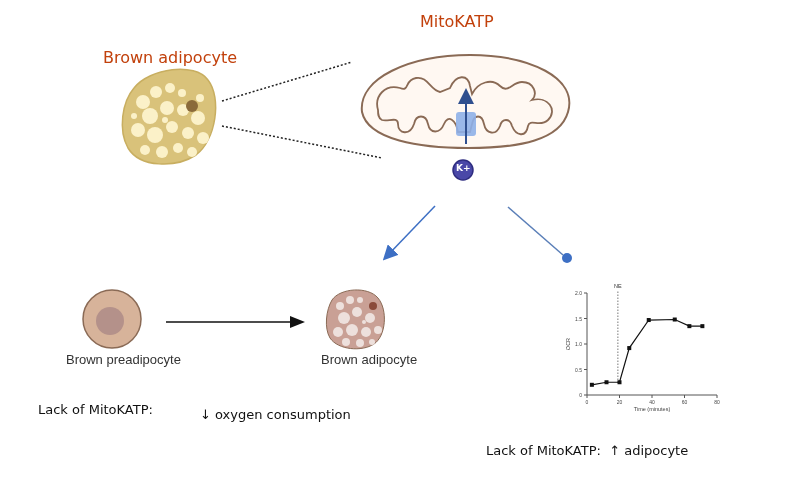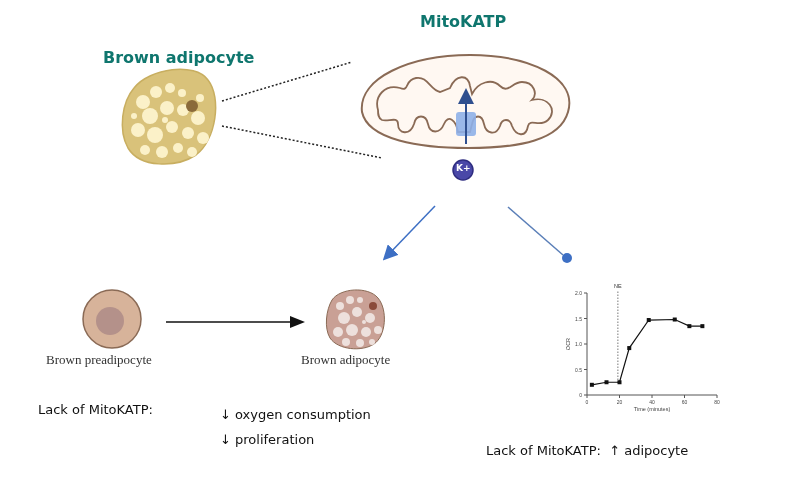--- a/index.html
+++ b/index.html
@@ -1,19 +1,19 @@
 <!DOCTYPE html>
 <html><head>
   <meta charset="utf-8">
   <style>
     html, body { margin: 0; padding: 0; background: #ffffff; }
     body { width: 800px; height: 480px; position: relative; overflow: hidden; font-family: "Liberation Sans", sans-serif; color: #111; }
     .abs { position: absolute; }
-    .title-bold { font-family: "DejaVu Sans", sans-serif; font-weight: bold; font-size: 16px; color: #0f766e; }
-    .label { font-family: Liberation Serif, serif; font-size: 13px; color: #333; }
+    .title-bold { font-family: "DejaVu Sans", sans-serif; font-weight: normal; font-size: 16px; color: #c2410c; }
+    .label { font-family: Liberation Sans, sans-serif; font-size: 13px; color: #333; margin-left: 20px; }
     .bigtext { font-family: "DejaVu Sans", sans-serif; font-size: 13px; color: #111; white-space: nowrap; }
     svg { position: absolute; left: 0; top: 0; }
   </style>
 </head>
 <body>
 
 <svg width="800" height="480" viewBox="0 0 800 480">
   <defs>
     <marker id="blueHead" markerWidth="10" markerHeight="10" refX="5" refY="5" orient="auto">
       <path d="M0,0 L10,5 L0,10 z" fill="#3d6fc4"></path>
@@ -137,22 +137,21 @@
 </svg>
 
 <div class="abs title-bold" style="left:103px; top:48px;">Brown adipocyte</div>
 <div class="abs title-bold" style="left:420px; top:12px;">MitoKATP</div>
 <div class="abs" style="left:456px; top:163px; width:14px; text-align:center; color:#fff; font-size:9px; font-weight:bold; font-family:'DejaVu Sans',sans-serif;">K+</div>
 
 <div class="abs label" style="left:46px; top:352px;">Brown preadipocyte</div>
 <div class="abs label" style="left:301px; top:352px;">Brown adipocyte</div>
 
 <div class="abs bigtext" style="left:38px; top:402px;">Lack of MitoKATP:</div>
-<div class="abs bigtext" style="left:200px; top:402px; line-height:25px;margin-left:20px;">
+<div class="abs bigtext" style="left:200px; top:402px; line-height:25px;">
   <div><span>↓</span> <span>oxygen consumption</span></div>
-  <div><span>↓</span> <span>proliferation</span></div>
 </div>
 
 <div class="abs bigtext" style="left:486px; top:443px;">
   <span>Lack of MitoKATP:</span>&nbsp;
   <span>↑</span>
   <span>adipocyte</span>
 </div>
 
 </body></html>

